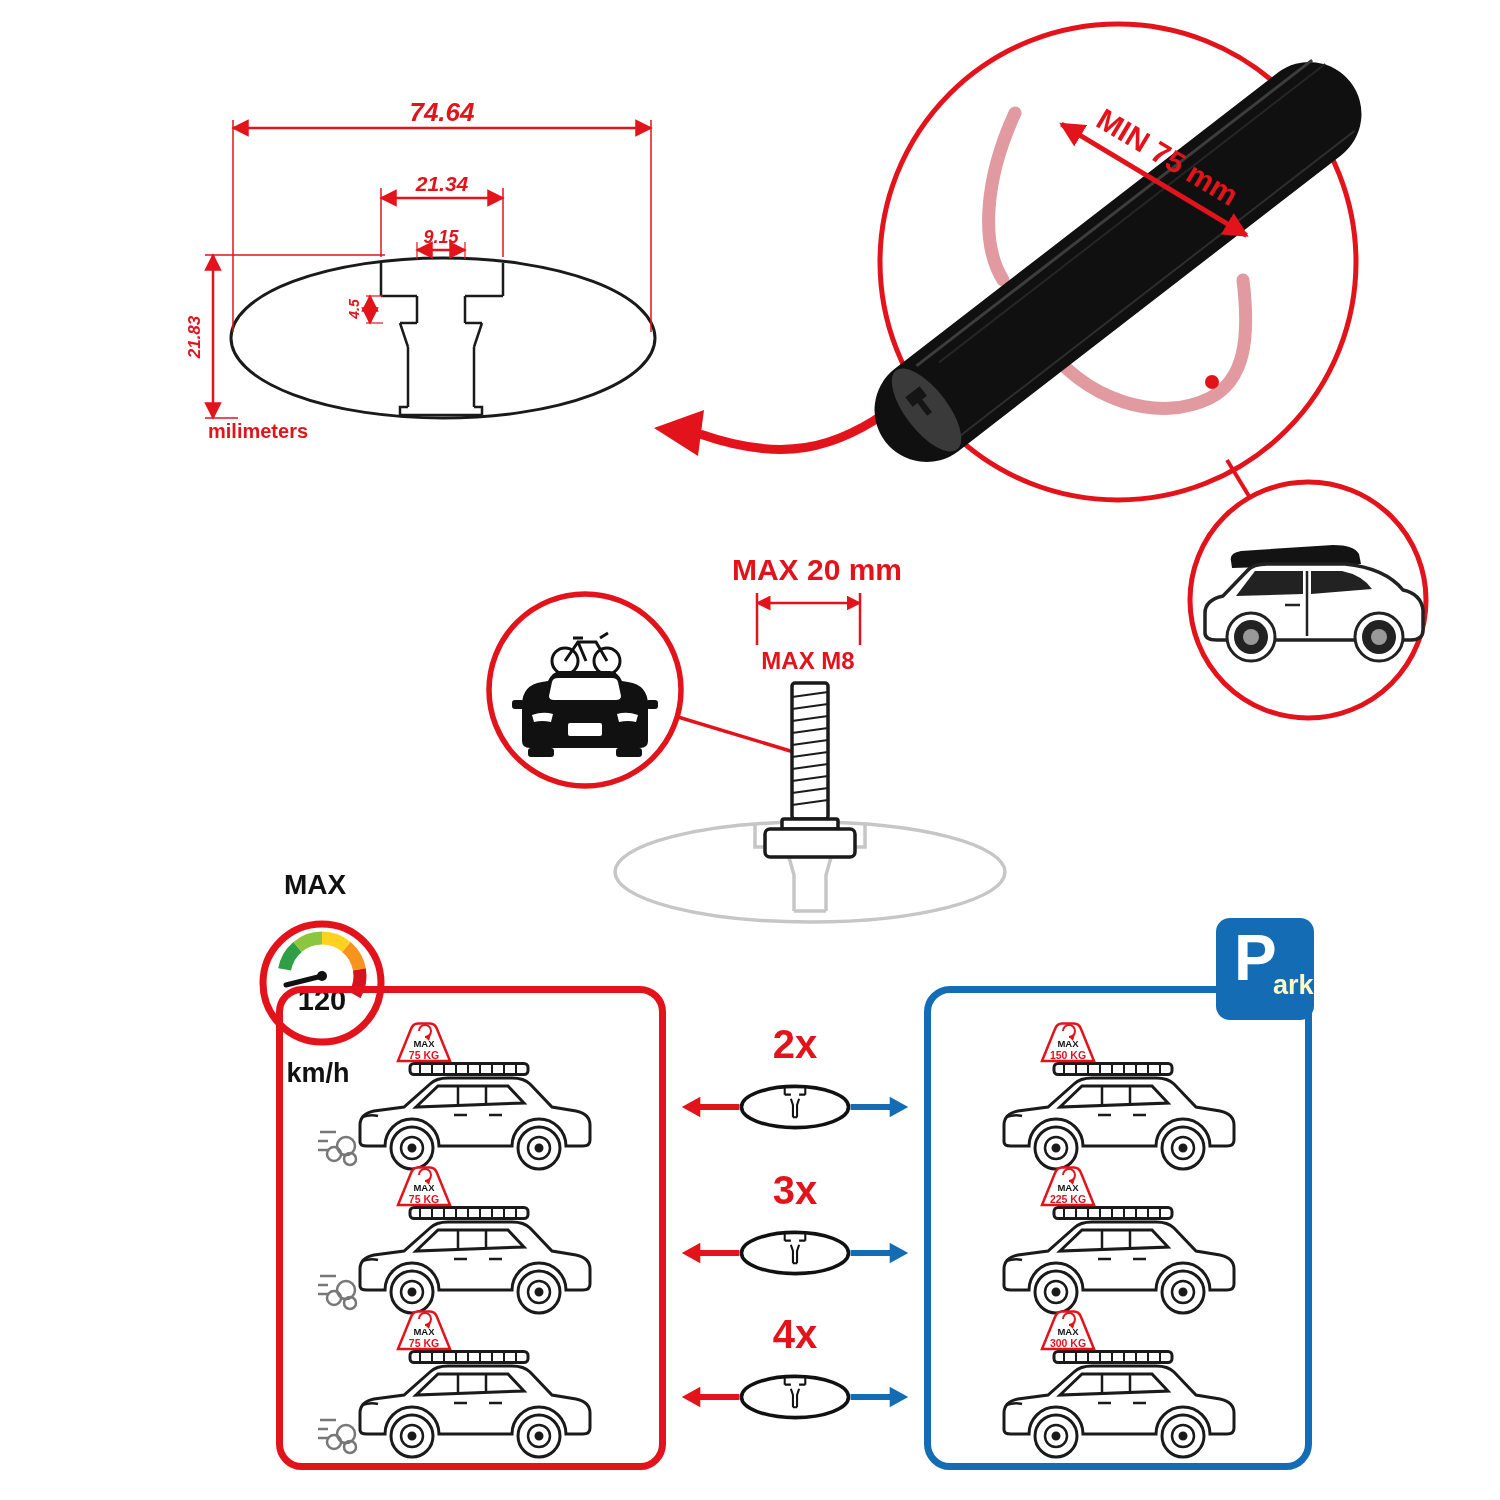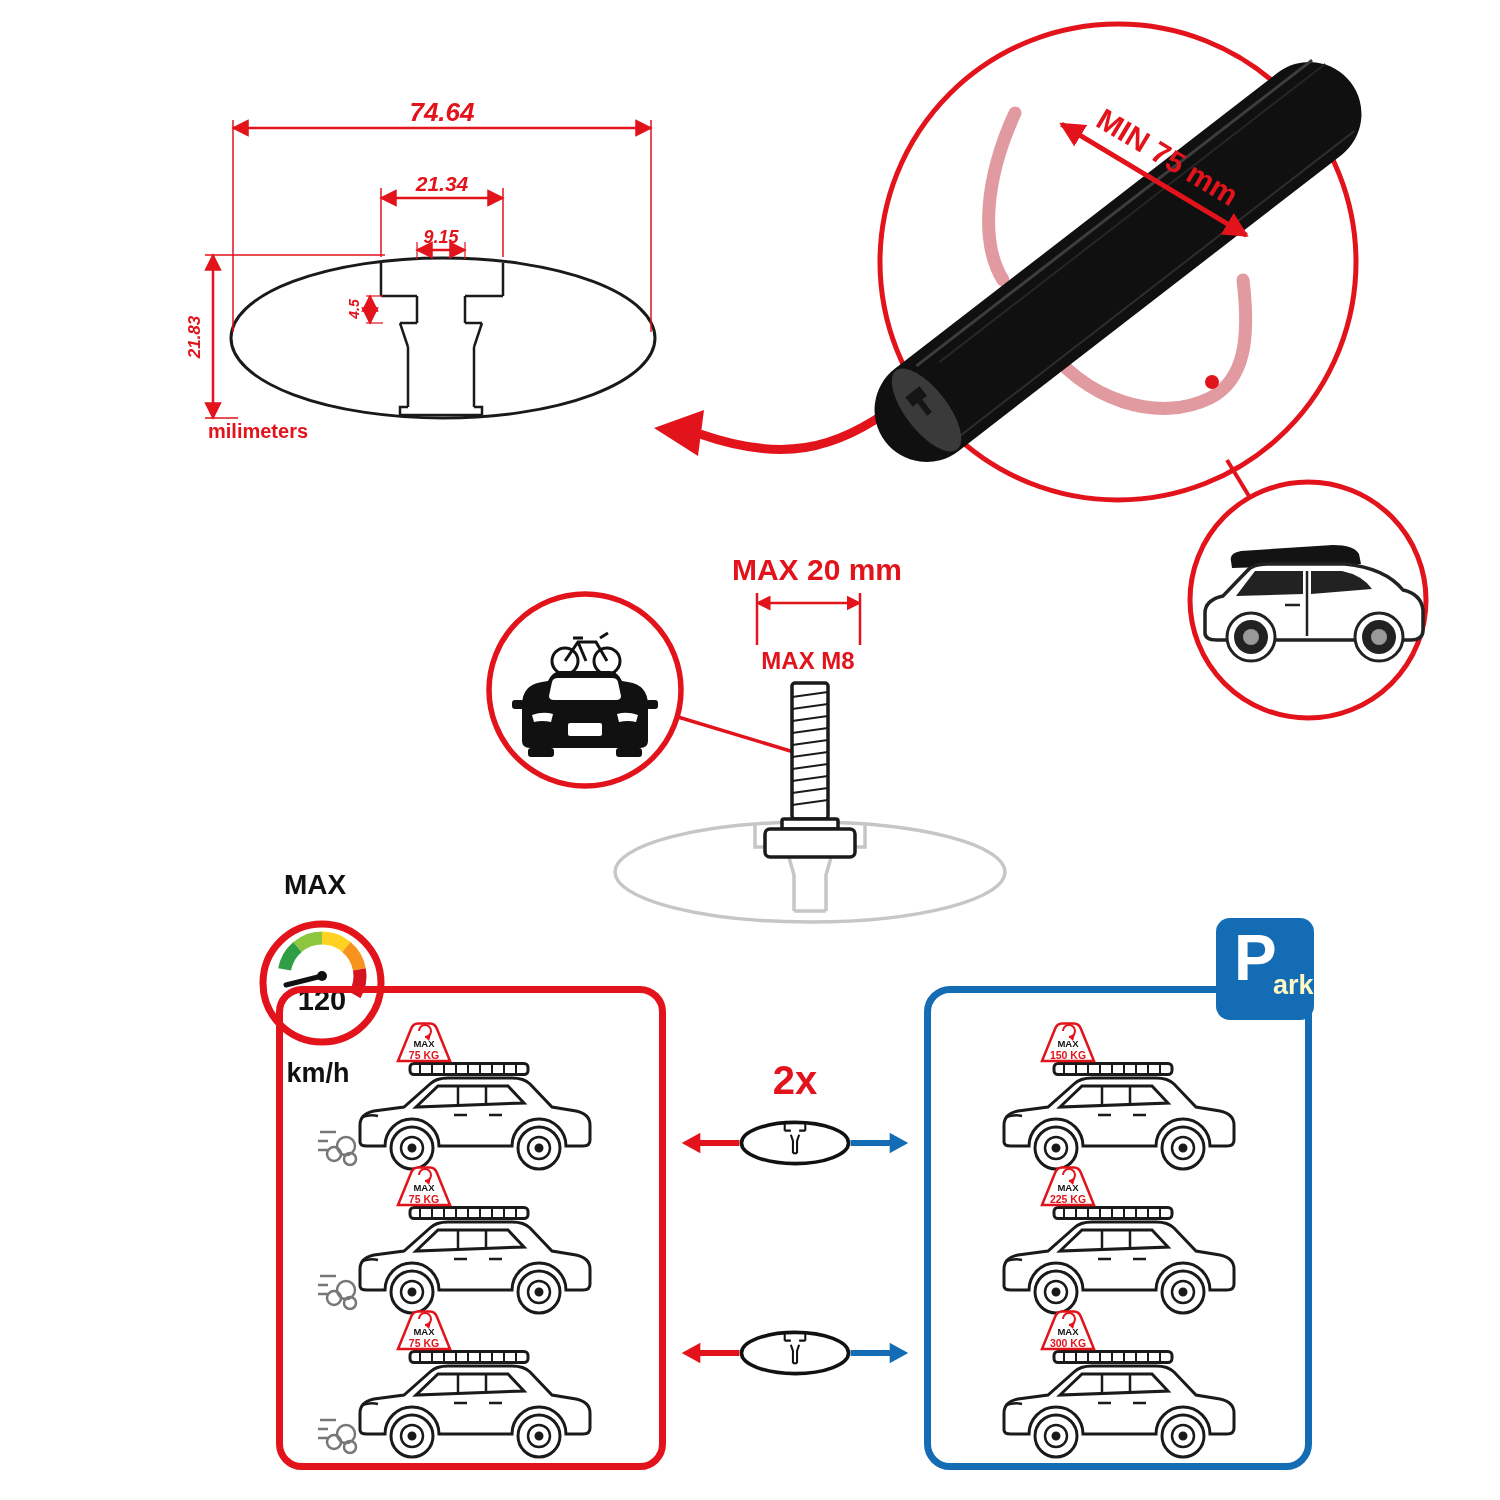--- a/index.html
+++ b/index.html
@@ -11,21 +11,21 @@
   .redline{stroke:#e2131b;stroke-width:2.5;fill:none;}
   .redbig{fill:#e2131b;font-weight:bold;font-size:30px;text-anchor:middle;}
   .redmed{fill:#e2131b;font-weight:bold;font-size:24px;text-anchor:middle;}
   .mintxt{fill:#e2131b;font-weight:bold;font-size:30px;text-anchor:middle;}
   .tagmax{fill:#111;font-size:9.5px;font-weight:bold;text-anchor:middle;}
   .tagval{fill:#e2131b;font-size:10.5px;font-weight:bold;text-anchor:middle;}
   .zone{position:absolute;border-radius:26px;box-sizing:border-box;background:transparent;}
   .zone.red{border:7px solid #e2131b;}
   .zone.blue{border:7px solid #146db4;}
   .mulrow{position:absolute;width:244px;text-align:center;}
-  .mullabel{color:#e2131b;font-weight:bold;font-size:40px;line-height:44px;margin-top:36px;}
+  .mullabel{color:#e2131b;font-weight:bold;font-size:40px;line-height:44px;}
   .psign{position:absolute;left:1216px;top:918px;width:98px;height:102px;background:#146db4;
          border-radius:14px;}
   .psign .pbig{position:absolute;left:18px;top:6px;color:#fff;font-weight:bold;font-size:64px;line-height:68px;}
   .psign .park{position:absolute;left:57px;top:52px;color:#fef9c3;font-weight:bold;font-size:27px;}
   .speedtxt{font-weight:bold;fill:#111;text-anchor:middle;}
 </style>
 </head>
 <body>
 
 <div class="canvas">
@@ -250,25 +250,32 @@
       <text x="28" y="36.5" class="tagval">75 KG</text>
     </g>
   </svg>
 
   <div class="mulrow" style="left:673px;top:1022px">
     <div class="mullabel">2x</div>
     <svg width="244" height="70" viewBox="-14 0 228 68" style="margin-top:6px">
       <use href="#bar-icon"></use>
     </svg>
   </div>
-  <div class="mulrow" style="left:673px;top:1312px">
+  <div class="mulrow" style="left:673px;top:1168px">
+    <div class="mullabel">3x</div>
     <svg width="244" height="70" viewBox="-14 0 228 68" style="margin-top:6px">
       <use href="#bar-icon"></use>
     </svg>
   </div>
+  <div class="mulrow" style="left:673px;top:1312px">
+    <div class="mullabel">4x</div>
+    <svg width="244" height="70" viewBox="-14 0 228 68" style="margin-top:6px">
+      <use href="#bar-icon"></use>
+    </svg>
+  </div>
 
   <svg class="abs" style="left:962px;top:1022px" width="310" height="152" viewBox="0 0 310 152">
     <use href="#car-art" x="36" y="40"></use>
     <g transform="translate(78,0)">
       <use href="#tag-shape"></use>
       <text x="28" y="25" class="tagmax">MAX</text>
       <text x="28" y="36.5" class="tagval">150 KG</text>
     </g>
   </svg>
   <svg class="abs" style="left:962px;top:1166px" width="310" height="152" viewBox="0 0 310 152">

